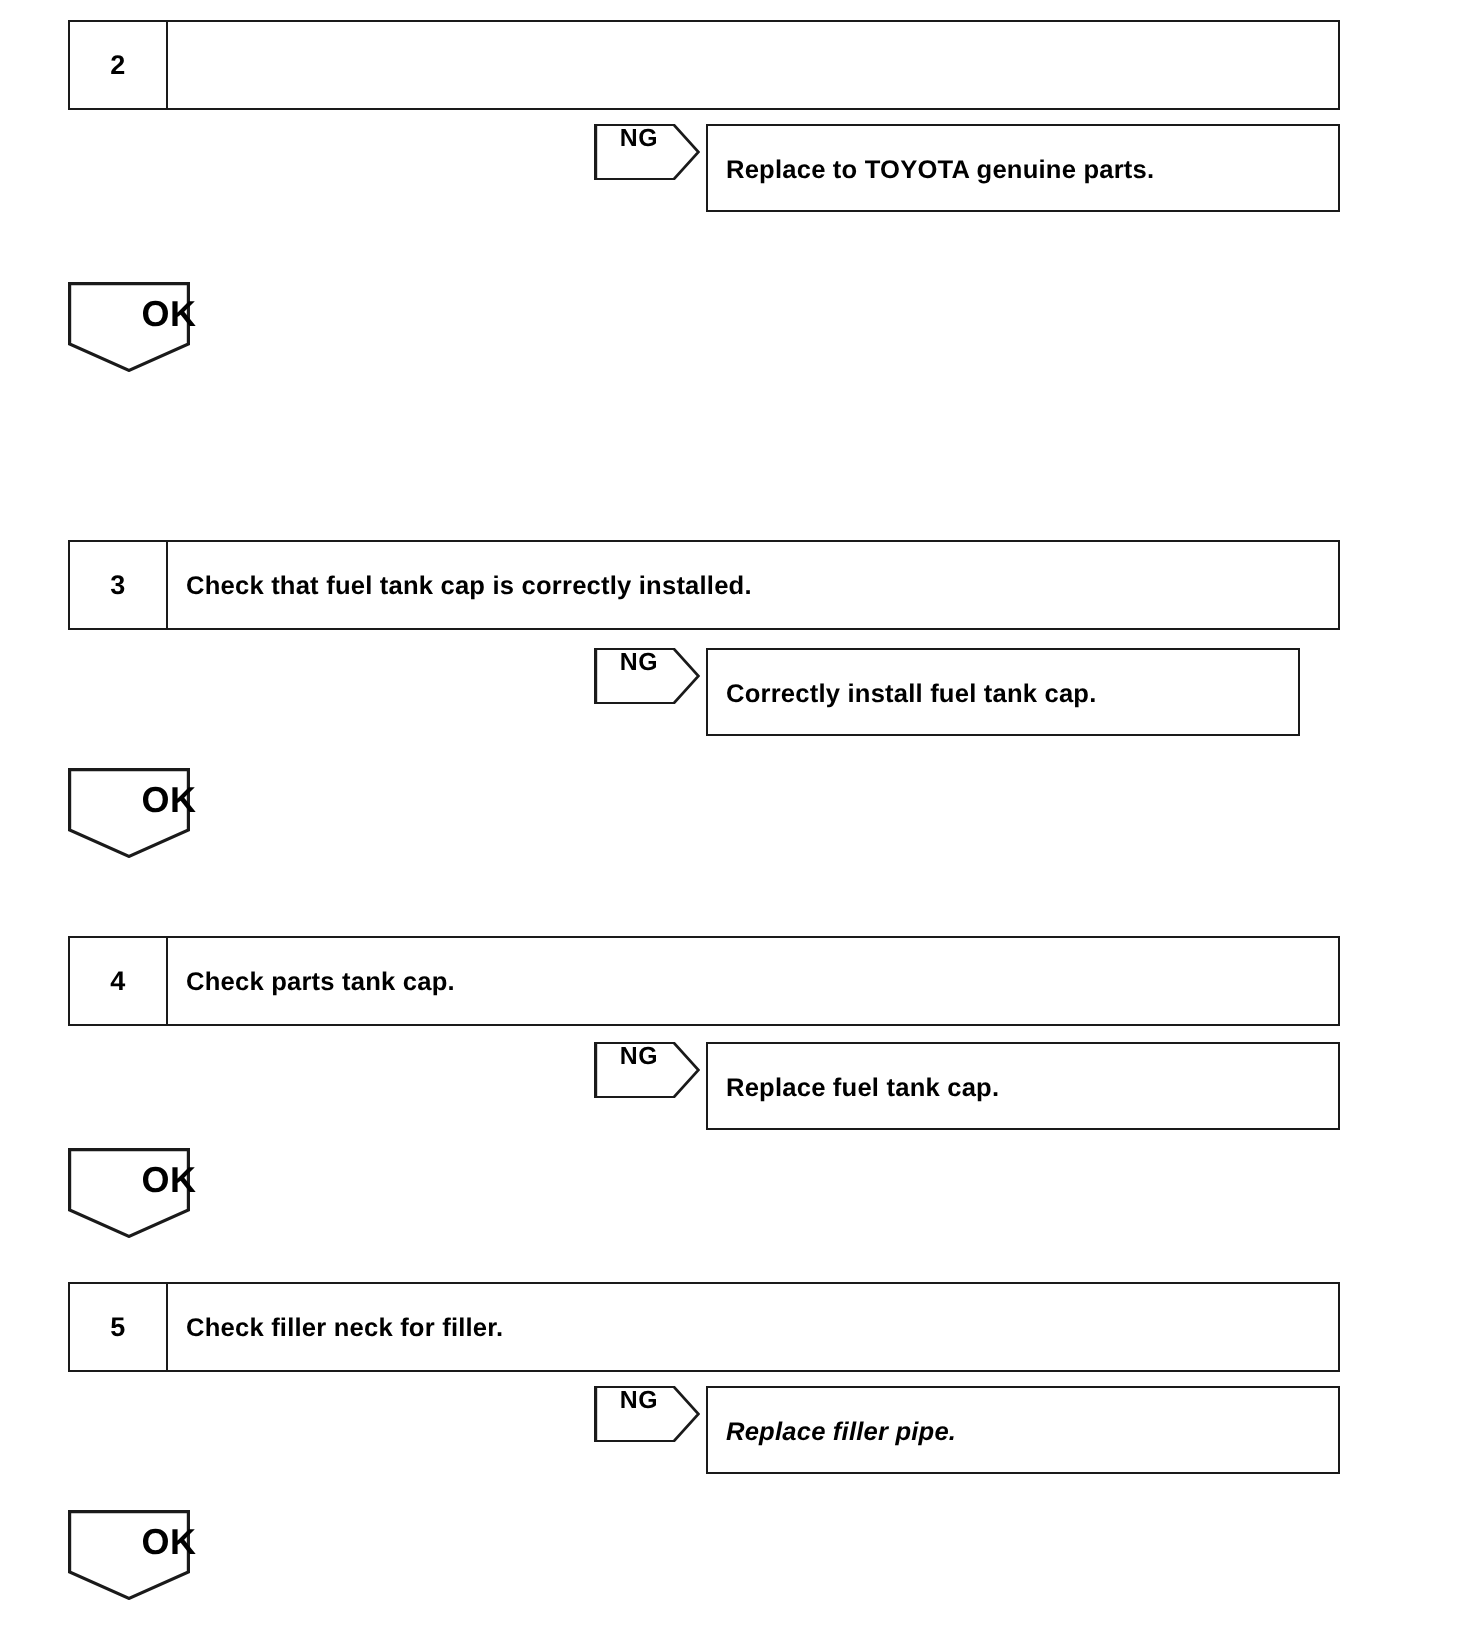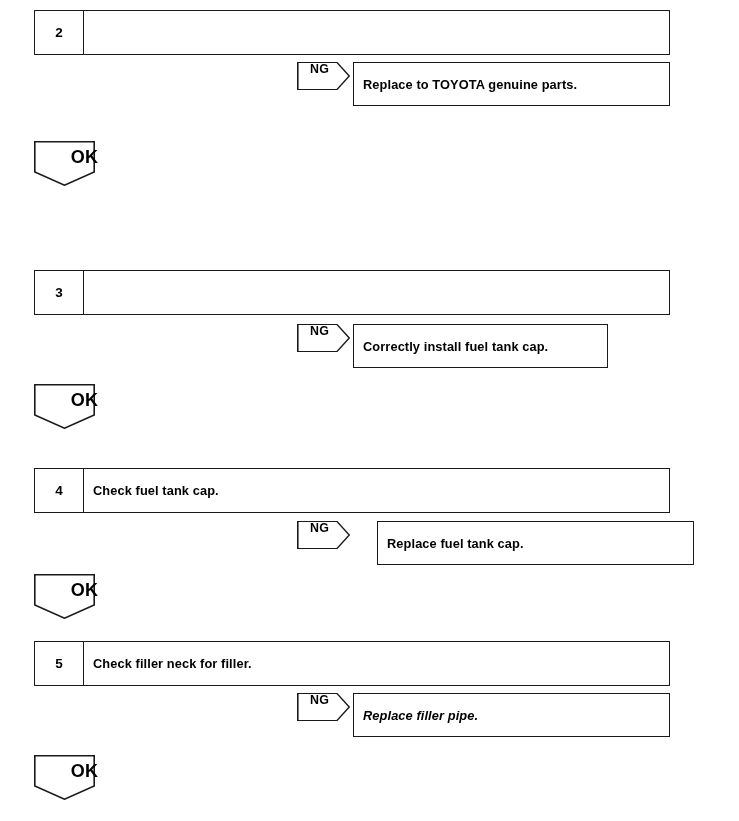--- a/index.html
+++ b/index.html
@@ -157,54 +157,55 @@
 
   <div class="ok-tag" style="left:34px; top:141px;">
     <svg class="shape" viewBox="0 0 61 45" preserveAspectRatio="none">
       <polygon points="0.8,0.8 60.2,0.8 60.2,31 30.5,44.2 0.8,31" fill="#ffffff" stroke="#1a1a1a" stroke-width="1.6"></polygon>
     </svg>
     <span class="lbl">OK</span>
   </div>
 
   <div class="step-row" style="left:34px; top:270px; width:636px; height:45px;">
     <div class="step-num">3</div>
+    <div class="step-desc">Check that fuel tank cap is correctly installed.</div>
   </div>
 
   <div class="ng-row" style="left:297px; top:324px; width:373px; height:44px;">
     <div class="ng-tag">
       <svg class="shape" viewBox="0 0 53 44" preserveAspectRatio="none">
         <polygon points="0.8,0.8 40,0.8 52.2,22 40,43.2 0.8,43.2" fill="#ffffff" stroke="#1a1a1a" stroke-width="1.6"></polygon>
       </svg>
       <span class="lbl">NG</span>
     </div>
-    <div class="ng-msg" style="width:255px;">
+    <div class="ng-msg" style="width:297px;">
       <span>Correctly install fuel tank cap.</span>
     </div>
   </div>
 
   <div class="ok-tag" style="left:34px; top:384px;">
     <svg class="shape" viewBox="0 0 61 45" preserveAspectRatio="none">
       <polygon points="0.8,0.8 60.2,0.8 60.2,31 30.5,44.2 0.8,31" fill="#ffffff" stroke="#1a1a1a" stroke-width="1.6"></polygon>
     </svg>
     <span class="lbl">OK</span>
   </div>
 
   <div class="step-row" style="left:34px; top:468px; width:636px; height:45px;">
     <div class="step-num">4</div>
-    <div class="step-desc">Check fuel tank cap.</div>
+    <div class="step-desc">Check parts tank cap.</div>
   </div>
 
   <div class="ng-row" style="left:297px; top:521px; width:373px; height:44px;">
     <div class="ng-tag">
       <svg class="shape" viewBox="0 0 53 44" preserveAspectRatio="none">
         <polygon points="0.8,0.8 40,0.8 52.2,22 40,43.2 0.8,43.2" fill="#ffffff" stroke="#1a1a1a" stroke-width="1.6"></polygon>
       </svg>
       <span class="lbl">NG</span>
     </div>
-    <div class="ng-msg" style="width:317px;margin-left:24px;">
+    <div class="ng-msg" style="width:317px;">
       <span>Replace fuel tank cap.</span>
     </div>
   </div>
 
   <div class="ok-tag" style="left:34px; top:574px;">
     <svg class="shape" viewBox="0 0 61 45" preserveAspectRatio="none">
       <polygon points="0.8,0.8 60.2,0.8 60.2,31 30.5,44.2 0.8,31" fill="#ffffff" stroke="#1a1a1a" stroke-width="1.6"></polygon>
     </svg>
     <span class="lbl">OK</span>
   </div>

